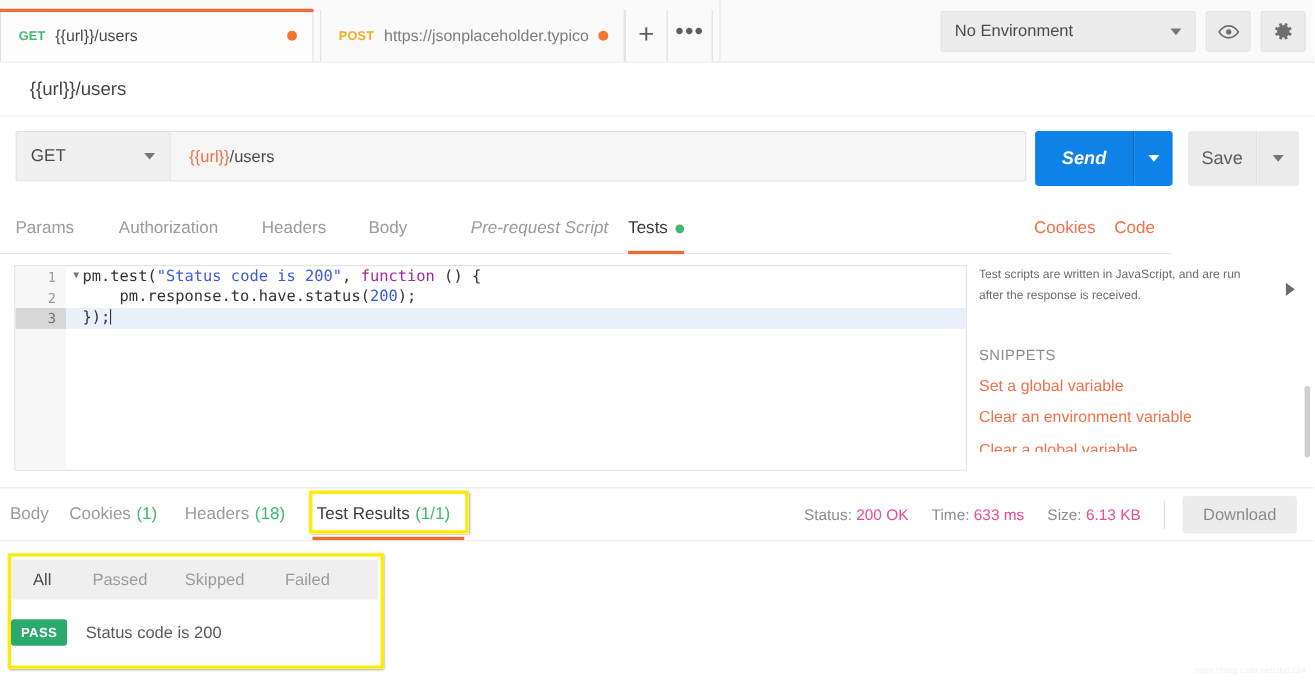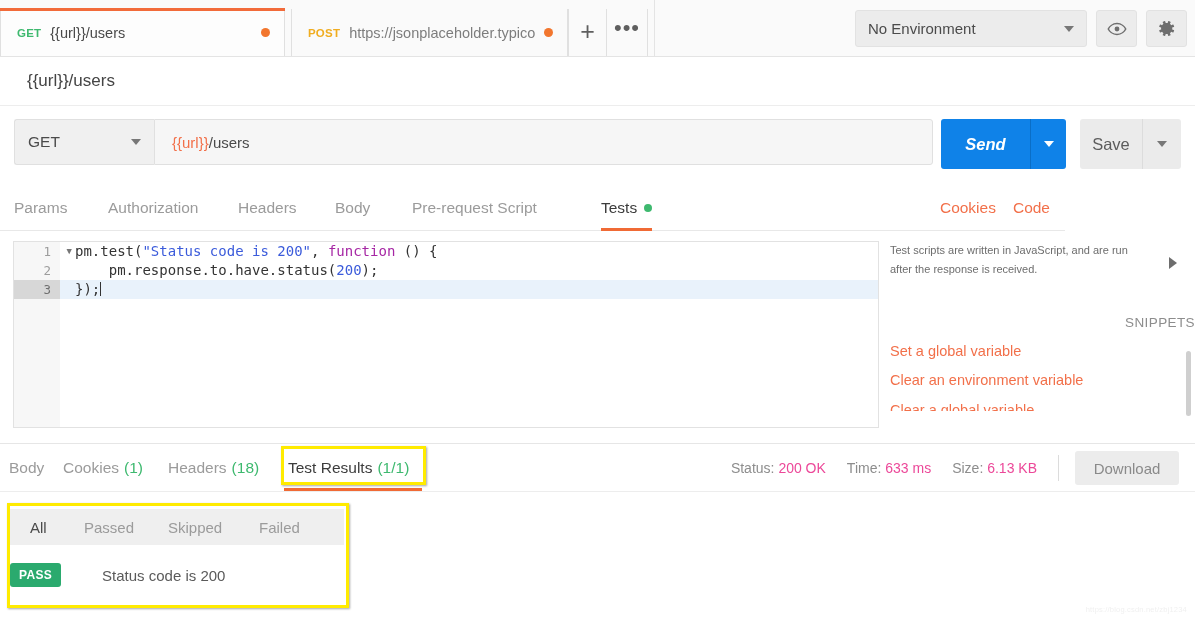--- a/index.html
+++ b/index.html
@@ -141,21 +141,21 @@
   .codeline.cur { background:#e9f2fb; }
   .c-plain { color:#333; } .c-str { color:#3b5bdb; } .c-kw { color:#a626a4; }
   .c-num { color:#3b5bdb; }
   .caret-bar{ display:inline-block; width:1px; height:14px; background:#333; vertical-align:-2px; }
 
   
   .snip { position:absolute; left:890px; top:241px; width:305px; height:190px; overflow:hidden; }
   .snip-desc { font-size:11px; color:#6d6d6d; line-height:19px; width:258px; }
   .snip-arrow { position:absolute; right:18px; top:16px; width:0;height:0;
     border-top:6px solid transparent;border-bottom:6px solid transparent;border-left:8px solid #6d6d6d; cursor:pointer;}
-  .snip-h { margin-top:36px; font-size:13.5px; color:#8d8d8d; letter-spacing:.4px;text-align:right; }
+  .snip-h { margin-top:36px; font-size:13.5px; color:#8d8d8d; letter-spacing:.4px; }
   .snip-item { margin-top:13px; font-size:14.5px; color:#f2704a; cursor:pointer; }
   .snip-item.clipped { margin-top:14px; height:9px; overflow:hidden; }
   .snip-sb { position:absolute; right:4px; top:110px; width:5px; height:65px; background:#cfcfcf; border-radius:3px; cursor:pointer; }
 
   
   .respbar {
     position:absolute; left:0; top:443px; width:1195px; height:49px;
     background:#fff; border-top:1px solid #e6e6e6; border-bottom:1px solid #ededed;
   }
   .rsp-tab { position:absolute; top:0; height:48px; display:flex; align-items:center; gap:5px;
@@ -178,21 +178,21 @@
   .tr-panel { position:absolute; left:0; top:500px; width:1195px; height:120px; background:#fff;text-align:right; }
   .tr-filters { position:absolute; left:10px; top:9px; width:334px; height:36px; background:#efefef; }
   .trf { position:absolute; top:0; height:36px; display:flex; align-items:center;
     font-size:15px; color:#9b9b9b; cursor:pointer; }
   .trf.active { color:#4a4a4a; }
   .tr-row { position:absolute; left:10px; top:63px; display:flex; align-items:center; gap:17px; }
   .pass-badge {
     background:#2aaa6e; color:#fff; font-size:12px; font-weight:bold; letter-spacing:.3px;
     padding:5px 9px; border-radius:3px;
   }
-  .tr-name { font-size:15px; color:#5a5a5a;margin-left:24px; }
+  .tr-name { font-size:15px; color:#5a5a5a; }
   .watermark {
     position:absolute; right:8px; bottom:6px; font-size:7.5px; color:#f0f0f0;
     font-family:"Liberation Sans", sans-serif; letter-spacing:.2px;
   }
 </style>
 </head>
 <body>
 
 <div class="app">
 
@@ -269,24 +269,24 @@
       </div>
     <div class="rt" style="left:108px;">
         <span>Authorization</span>
       </div>
     <div class="rt" style="left:238px;">
         <span>Headers</span>
       </div>
     <div class="rt" style="left:335px;">
         <span>Body</span>
       </div>
-    <div class="rt" style="left:412px;">
+    <div class="rt" style="left:428px;font-style:italic;">
         <span>Pre-request Script</span>
       </div>
-    <div class="rt active" style="left:571px;margin-left:30px;">
+    <div class="rt active" style="left:571px;">
       <span>Tests</span>
       <span class="greendot"></span>
     </div>
     <div class="cc-links">
       <a>Cookies</a>
       <a>Code</a>
     </div>
   </div>
 
   <div class="editor-wrap">

